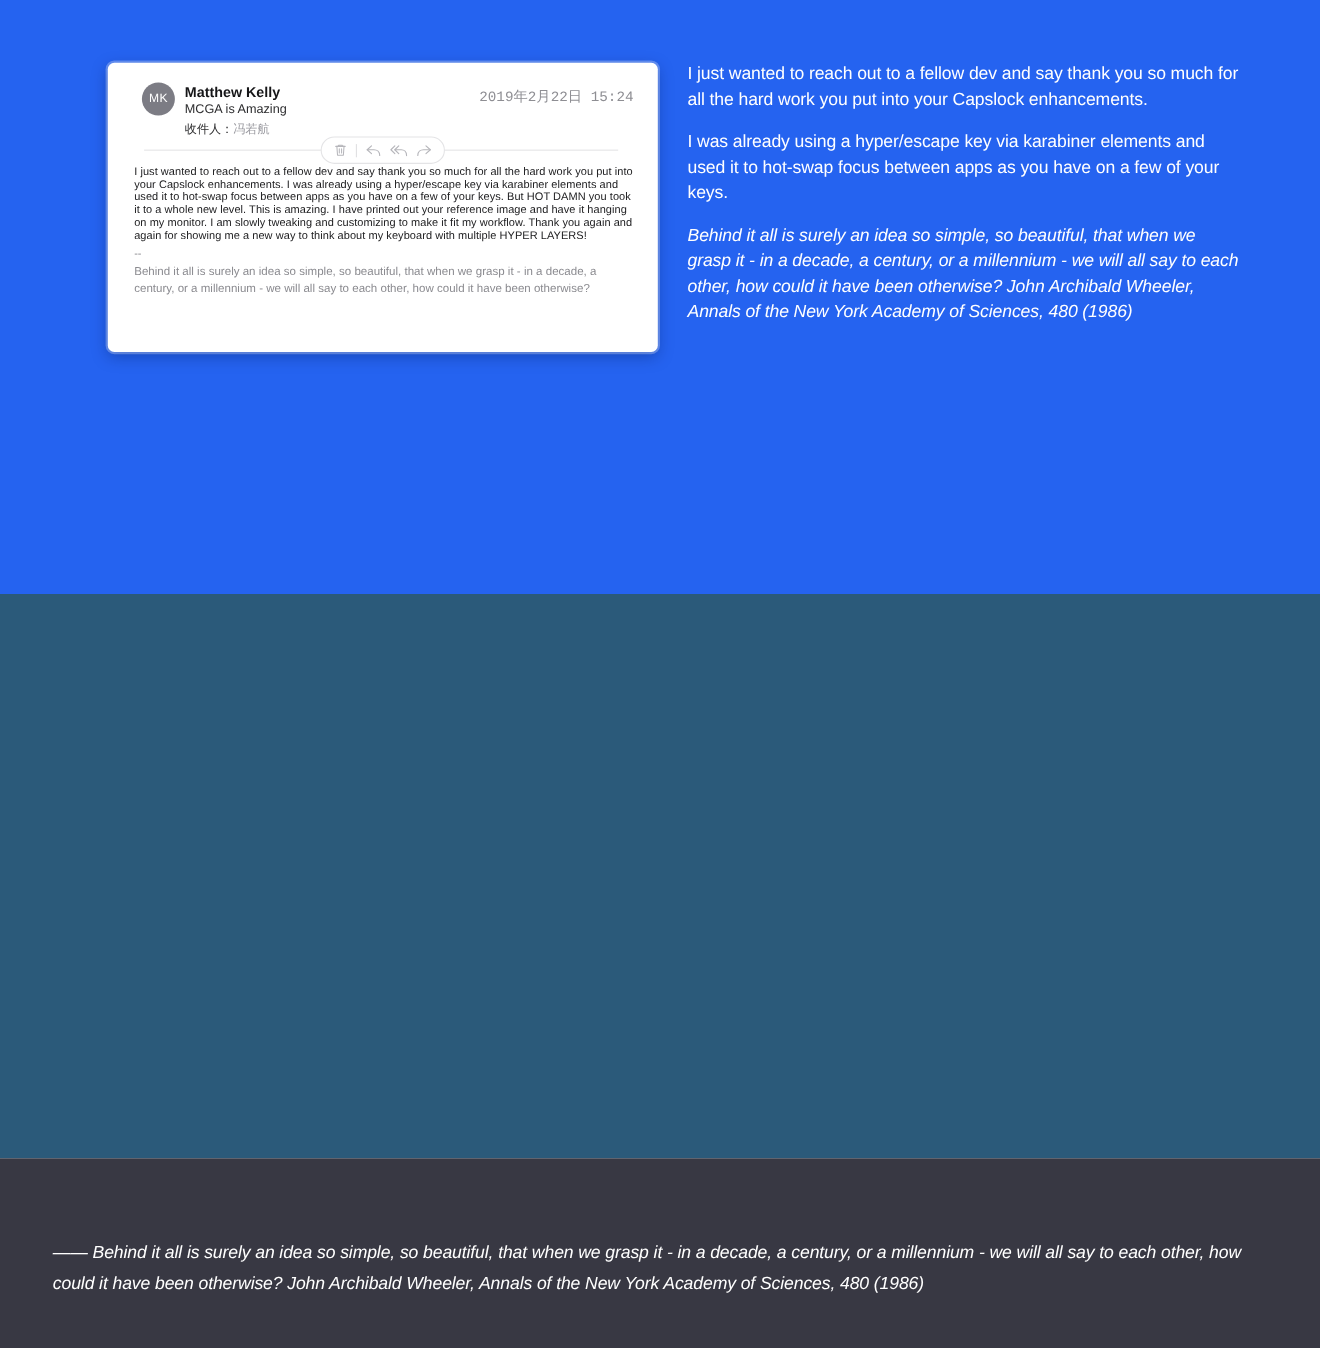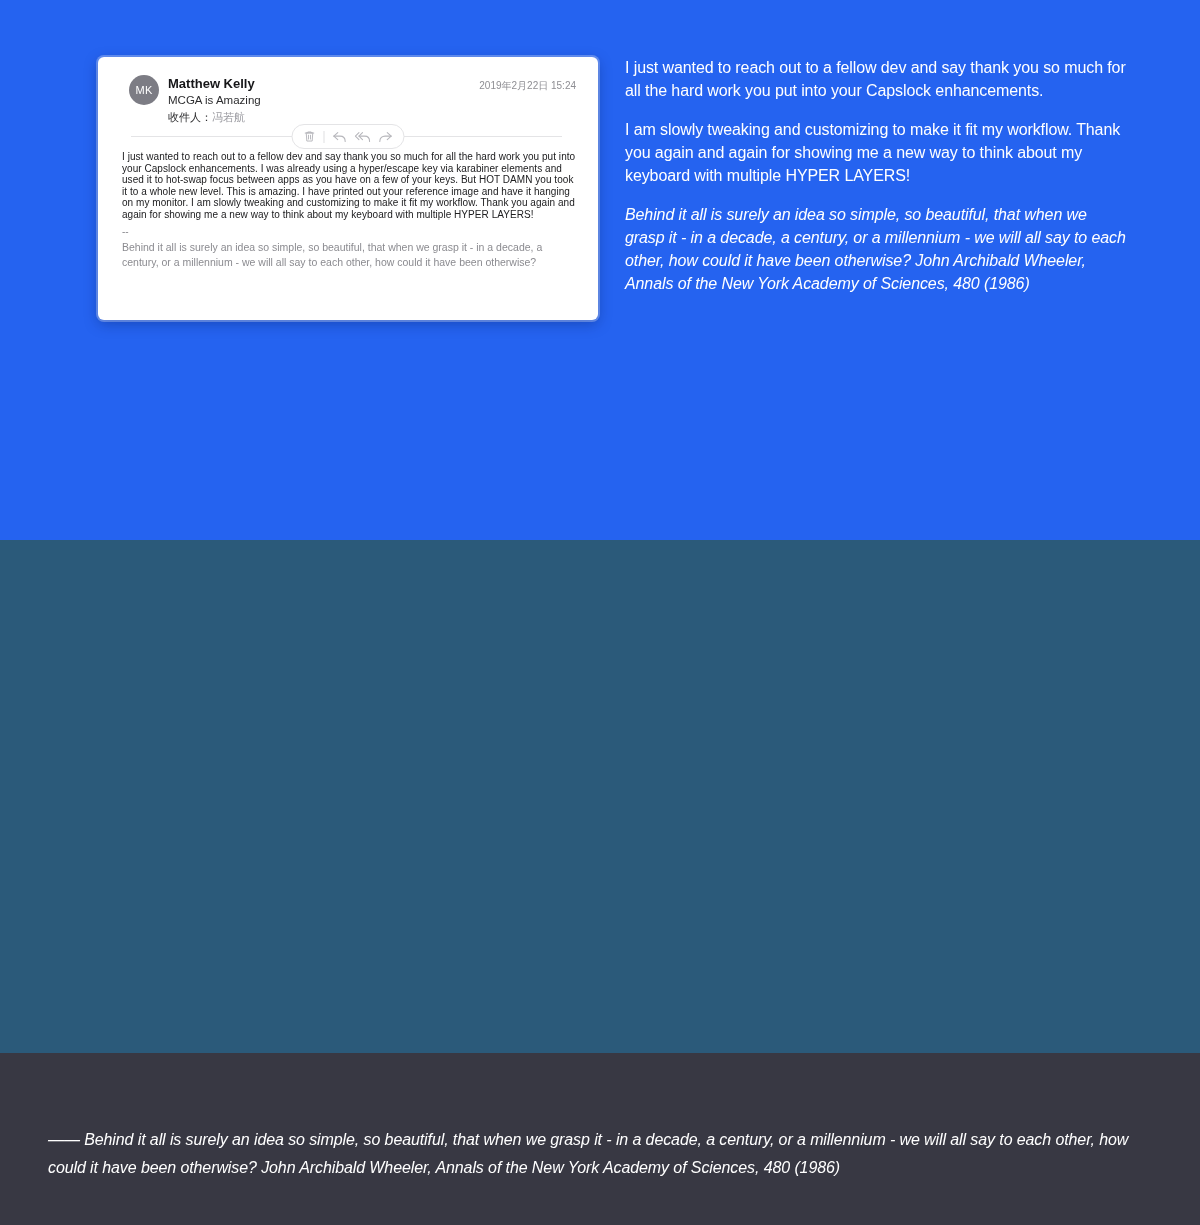--- a/index.html
+++ b/index.html
@@ -22,21 +22,21 @@
 
   .avatar {
     position:absolute; border-radius:50%; color:#fff; font-weight:normal;
     display:flex; align-items:center; justify-content:center; letter-spacing:0.3px;
   }
   .card-mk .avatar { left:31px; top:18px; width:30px; height:30px; background:#7c7c84; font-size:11px; }
 
   .card-mk .sender  { position:absolute; left:70px; top:19px; font-size:13px; font-weight:bold; color:#161618; }
   .card-mk .subject { position:absolute; left:70px; top:37px; font-size:11.5px; color:#2c2c2e; }
   .card-mk .to-line { position:absolute; left:70px; top:53px; font-size:11px; color:#2c2c2e; }
-  .card-mk .date    { position:absolute; right:22px; top:22px; font-size:10px; color:#8e8e93; }
+  .card-mk .date    { position:absolute; right:22px; top:22px; font-size:13px; color:#8e8e93;font-family:Liberation Mono, monospace; }
 
   .to-muted { color:#9a9aa0;text-align:right; }
 
   .tb-line { position:absolute; top:79px; left:33px; right:36px; border-top:1px solid #e4e4e6; }
   .tb-pill {
     position:absolute; top:67px; left:50%; transform:translateX(-50%);
     height:25px; padding:0 11px; background:#fff; border:1px solid #e4e4e6;
     border-radius:13px; display:flex; align-items:center; gap:8px;
   }
   .tb-sep { width:1px; height:12px; background:#e0e0e2; }
@@ -115,21 +115,21 @@
 
     <div class="mk-body">
       <div class="main">I just wanted to reach out to a fellow dev and say thank you so much for all the hard work you put into your Capslock enhancements. I was already using a hyper/escape key via karabiner elements and used it to hot-swap focus between apps as you have on a few of your keys. But HOT DAMN you took it to a whole new level. This is amazing. I have printed out your reference image and have it hanging on my monitor. I am slowly tweaking and customizing to make it fit my workflow. Thank you again and again for showing me a new way to think about my keyboard with multiple HYPER LAYERS!</div>
       <div class="dashes">--</div>
       <div class="sig-quote">Behind it all is surely an idea so simple, so beautiful, that when we grasp it - in a decade, a century, or a millennium - we will all say to each other, how could it have been otherwise?</div>
     </div>
   </div>
 
   <div class="overlay trans-en">
     <p>I just wanted to reach out to a fellow dev and say thank you so much for all the hard work you put into your Capslock enhancements.</p>
-    <p>I am slowly tweaking and customizing to make it fit my workflow. Thank you again and again for showing me a new way to think about my keyboard with multiple HYPER LAYERS!</p>
+    <p>I was already using a hyper/escape key via karabiner elements and used it to hot-swap focus between apps as you have on a few of your keys.</p>
     <p class="italic">Behind it all is surely an idea so simple, so beautiful, that when we grasp it - in a decade, a century, or a millennium - we will all say to each other, how could it have been otherwise? John Archibald Wheeler, Annals of the New York Academy of Sciences, 480 (1986)</p>
   </div>
 </div>
 
 <div class="section section-middle">
 
   
 
   
 </div>

